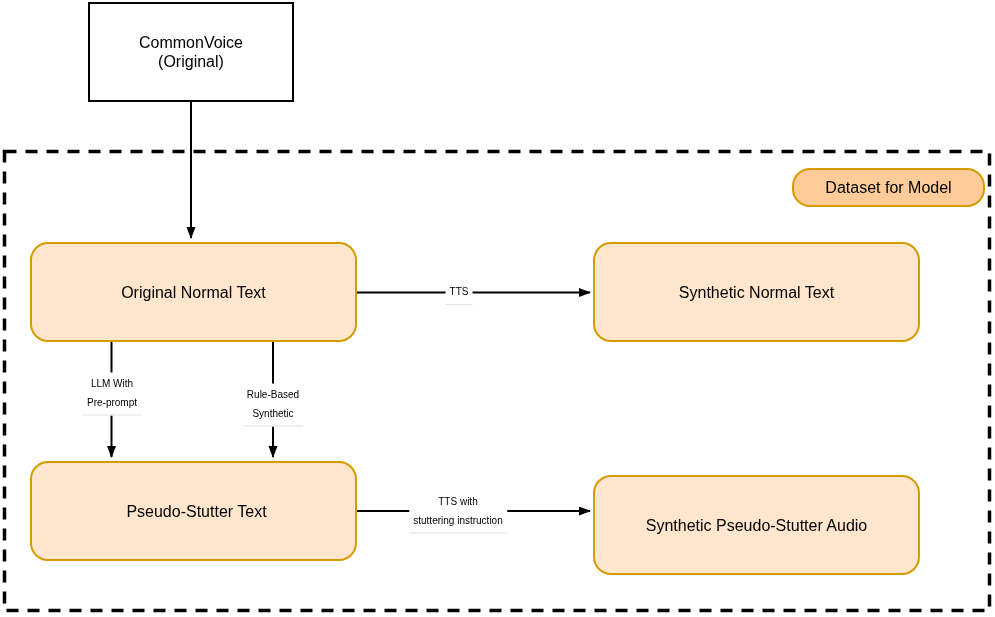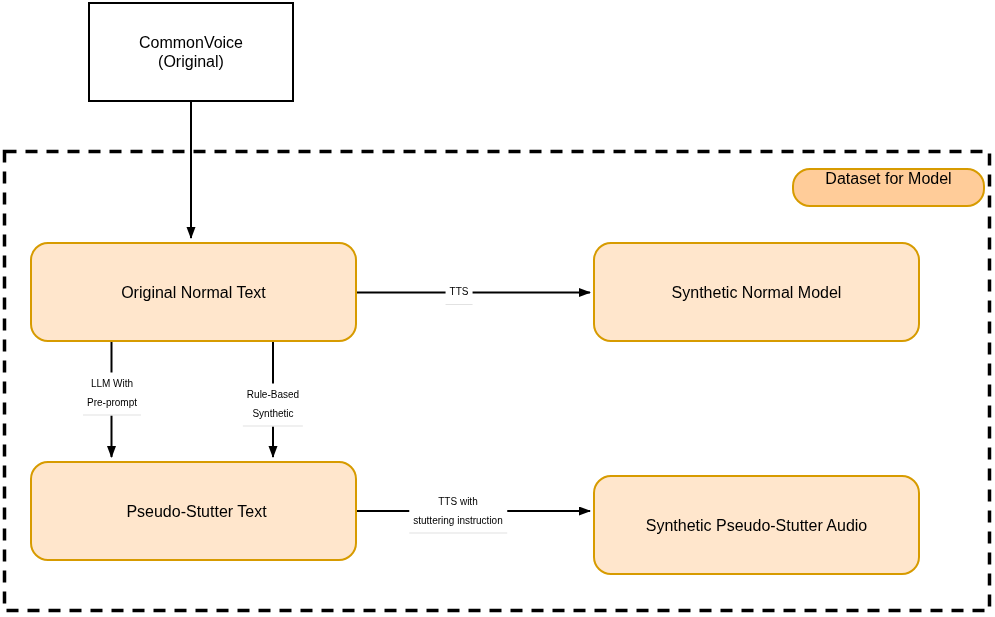--- a/index.html
+++ b/index.html
@@ -52,21 +52,21 @@
   .node.synthetic-stutter  { left: 593px; top: 475px; }
   .badge {
     position: absolute;
     left: 792px; top: 168px;
     width: 193px; height: 39px;
     box-sizing: border-box;
     background: var(--badge-fill, #FFCC99);
     border: 2px solid var(--node-stroke, #D79B00);
     border-radius: 18px;
     display: flex;
-    align-items: flex-start;
+    align-items: center;
     justify-content: center;
     font-size: 16px;
     white-space: nowrap;
   }
   .edge-label {
     position: absolute;
     transform: translate(-50%, -50%);
     background: #ffffff;
     text-align: center;
     font-size: 10px;
@@ -113,21 +113,21 @@
 
   <div class="badge">
     <span>Dataset for Model</span>
   </div>
 
   <div class="node orange extracted">
     <span>Original Normal Text</span>
   </div>
 
   <div class="node orange synthetic-normal">
-    <span>Synthetic Normal Model</span>
+    <span>Synthetic Normal Text</span>
   </div>
 
   <div class="node orange pseudo-stutter">
     <span>Pseudo-Stutter Text</span>
   </div>
 
   <div class="node orange synthetic-stutter">
     <span>Synthetic Pseudo-Stutter Audio</span>
   </div>
 

